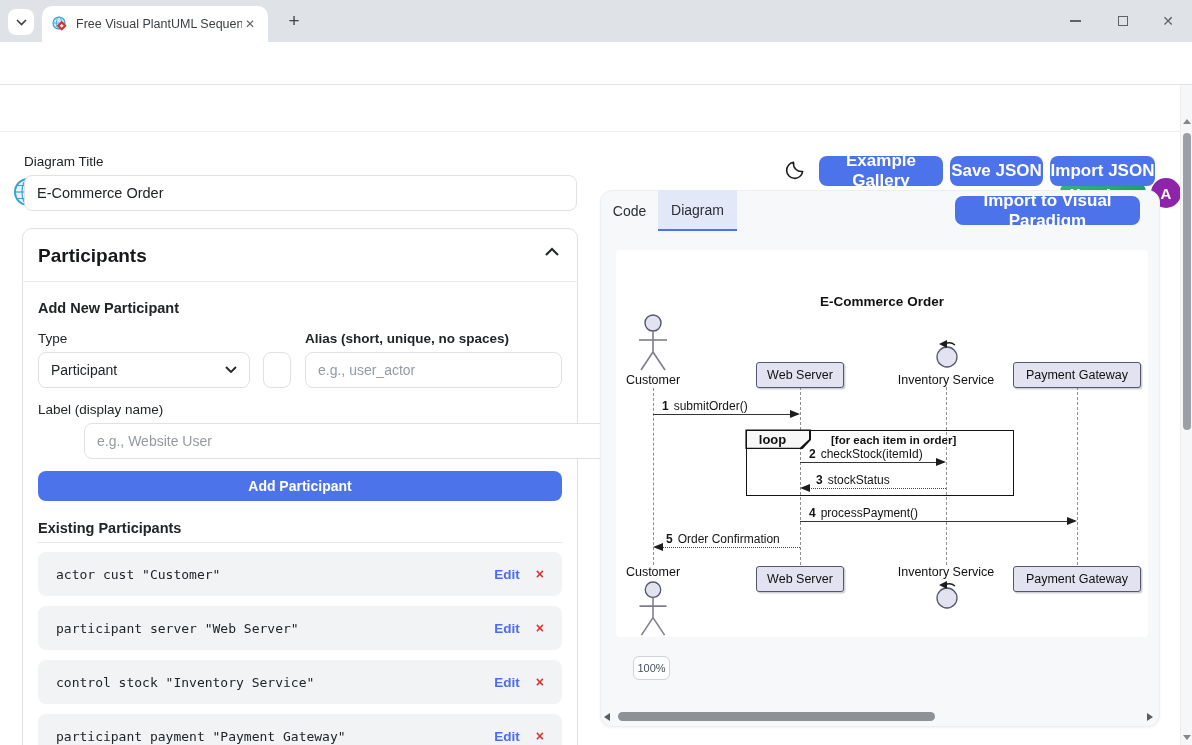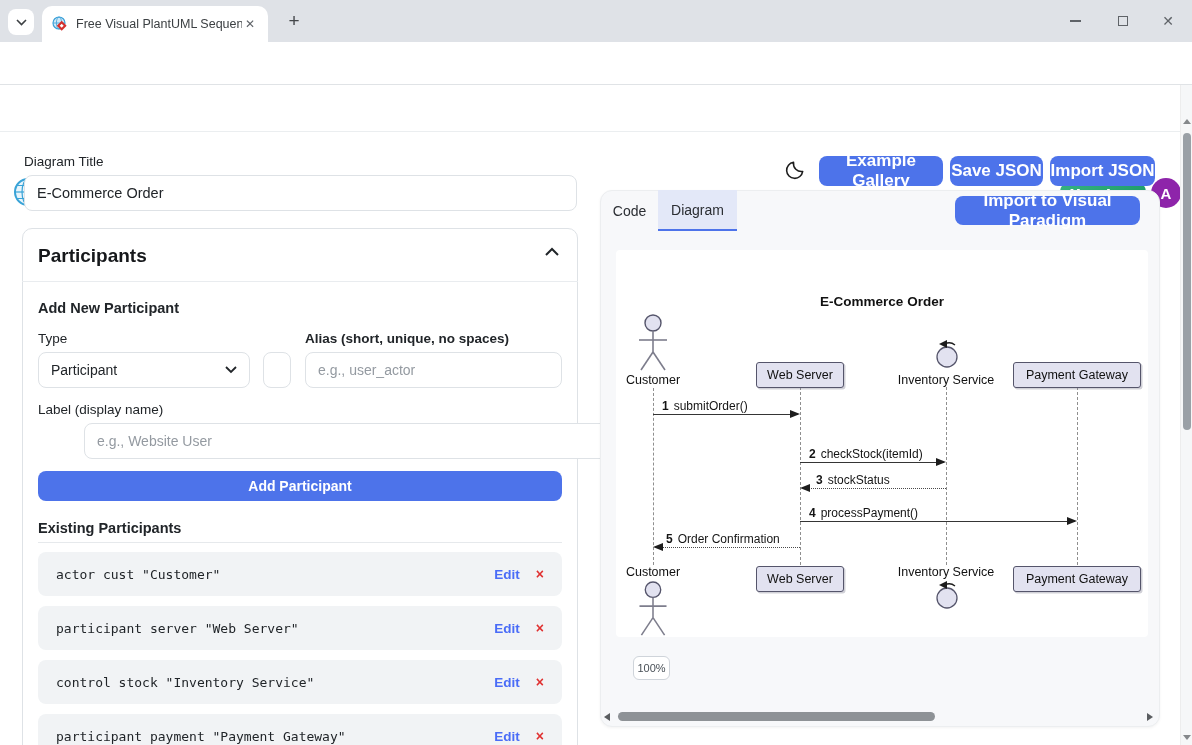--- a/index.html
+++ b/index.html
@@ -289,20 +289,26 @@
     <polygon points="14,1 14,9 6,5" fill="#1d1d1d"></polygon>
   </svg>
   <div class="pname" style="left:330px;top:123px;">Inventory Service</div>
 
   <div class="pbox" style="left:461px;top:112px;width:128px;">Payment Gateway</div>
 
   <div class="msg-lbl" style="left:46px;top:149px;"><b>1</b><span>submitOrder()</span></div>
   <div class="mline solid" style="left:37px;top:164px;width:145px;"></div>
   <div class="ah-r" style="left:174px;top:160px;"></div>
 
+  <div class="loopbox">
+    <div class="looptab-o">
+        <div class="looptab-i">loop</div>
+      </div>
+    <div class="guard">[for each item in order]</div>
+  </div>
 
   <div class="msg-lbl" style="left:193px;top:197px;"><b>2</b><span>checkStock(itemId)</span></div>
   <div class="mline solid" style="left:184px;top:212px;width:144px;"></div>
   <div class="ah-r" style="left:320px;top:208px;"></div>
 
   <div class="msg-lbl" style="left:200px;top:223px;"><b>3</b><span>stockStatus</span></div>
   <div class="mline dotted" style="left:188px;top:238px;width:142px;"></div>
   <div class="ah-l" style="left:184px;top:234px;"></div>
 
   <div class="msg-lbl" style="left:193px;top:256px;"><b>4</b><span>processPayment()</span></div>

